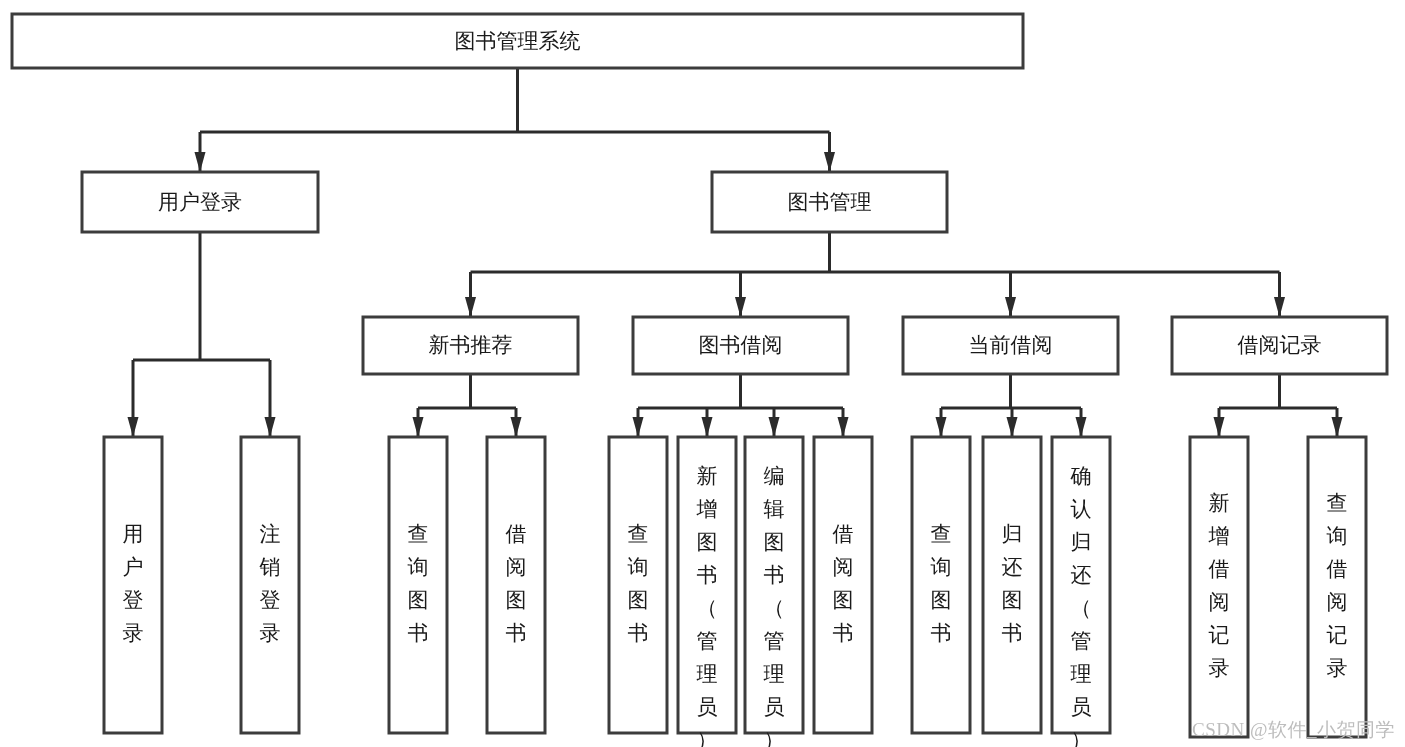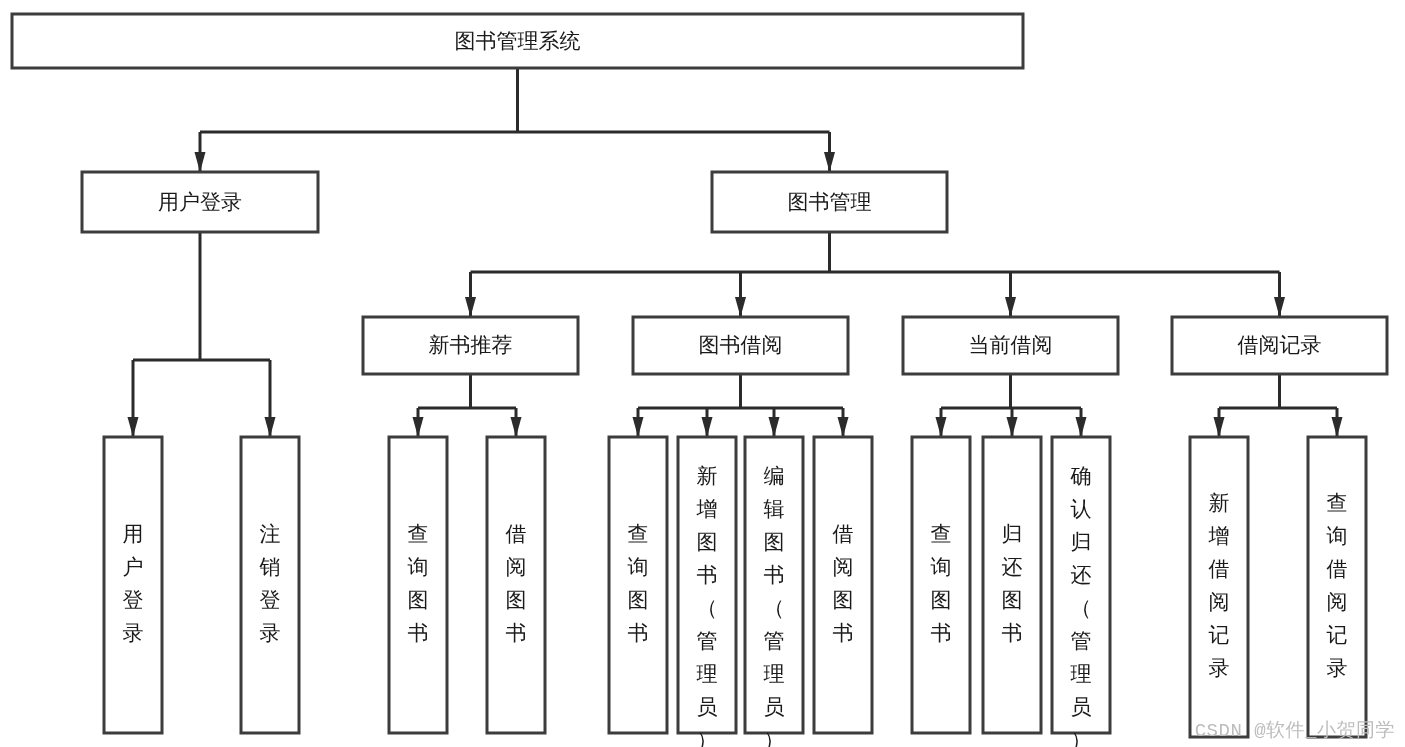--- a/index.html
+++ b/index.html
@@ -52,21 +52,21 @@
   .node-label-v {
     font-family: "Liberation Sans", "DejaVu Sans", sans-serif;
     font-size: 21px;
     fill: #1a1a1a;
     text-anchor: middle;
   }
   .watermark-text {
     position: absolute;
     right: 10px;
     bottom: 4px;
-    font-family: Liberation Mono, monospace;
+    font-family: Liberation Serif, serif;
     font-size: 19px;
     color: #bdbdbd;
     white-space: nowrap;
     letter-spacing: 0.5px;
   }
 </style>
 </head>
 <body>
 
 <div id="diagram-root">

